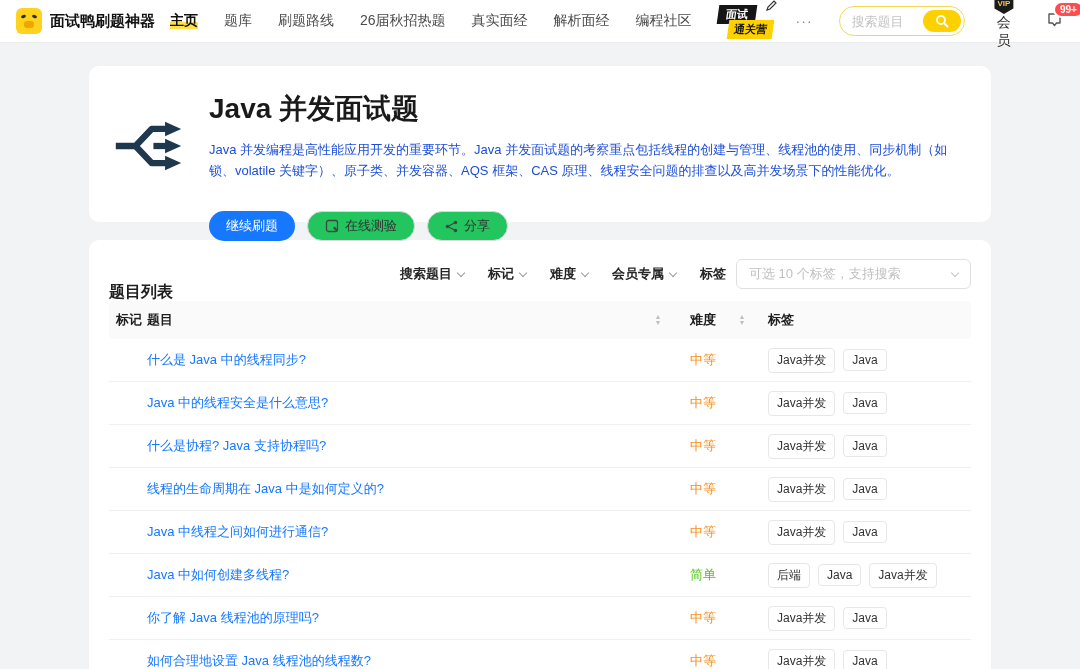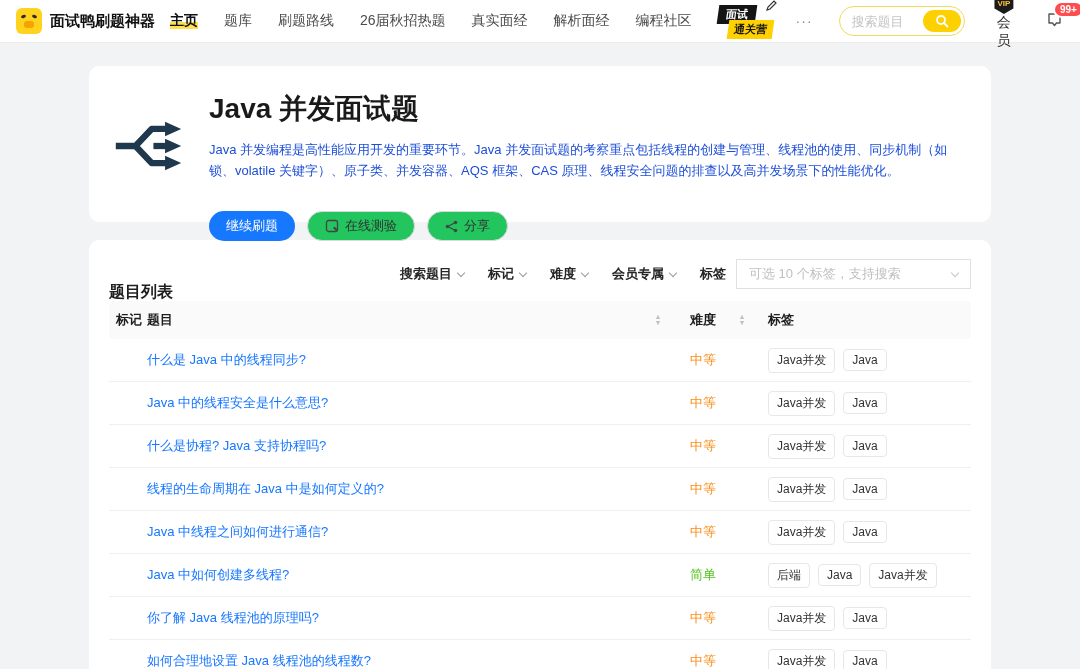--- a/index.html
+++ b/index.html
@@ -63,21 +63,21 @@
 
   .list-card { width:902px; margin:18px auto 0; background:#fff; border-radius:10px 10px 0 0;
                padding:14px 20px 0; min-height:430px; }
   .list-header { display:flex; align-items:center; height:40px; margin-bottom:7px; }
   .list-title { font-size:16px; font-weight:bold; color:#1f1f1f;margin-top:36px; }
   .filters { margin-left:auto; display:flex; align-items:center; gap:24px; }
   .filter { font-size:13px; font-weight:bold; color:#262626; display:flex; align-items:center; cursor:pointer; white-space:nowrap; }
   .chev { display:inline-block; border:solid #9b9b9b; border-width:0 1.5px 1.5px 0; padding:2.5px;
           transform:rotate(45deg); margin-left:6px; margin-bottom:3px; }
   .tag-filter { display:flex; align-items:center; gap:10px; }
-  .tag-select { width:235px; height:30px; border:1px solid #e0e0e0; border-radius:0; display:flex;
+  .tag-select { width:235px; height:30px; border:1px solid #e0e0e0; border-radius:6px; display:flex;
                 align-items:center; padding:0 12px; font-size:13px; color:#bfbfbf; cursor:pointer; }
   .tag-select .chev { margin-left:auto; border-color:#c5c5c5; }
 
   .thead { height:38px; background:#fafafa; display:flex; align-items:center; font-size:13px;
            font-weight:bold; color:#1f1f1f; padding:0 7px; border-radius:4px; }
   .c-mark { width:31px; flex:none; }
   .c-q { flex:1; }
   .sorter { width:20px; flex:none; display:flex; flex-direction:column; align-items:center; cursor:pointer; }
   .sorter span { font-size:7px; line-height:6px; color:#bfbfbf; }
   .c-diff { width:42px; flex:none; margin-left:22px; }

